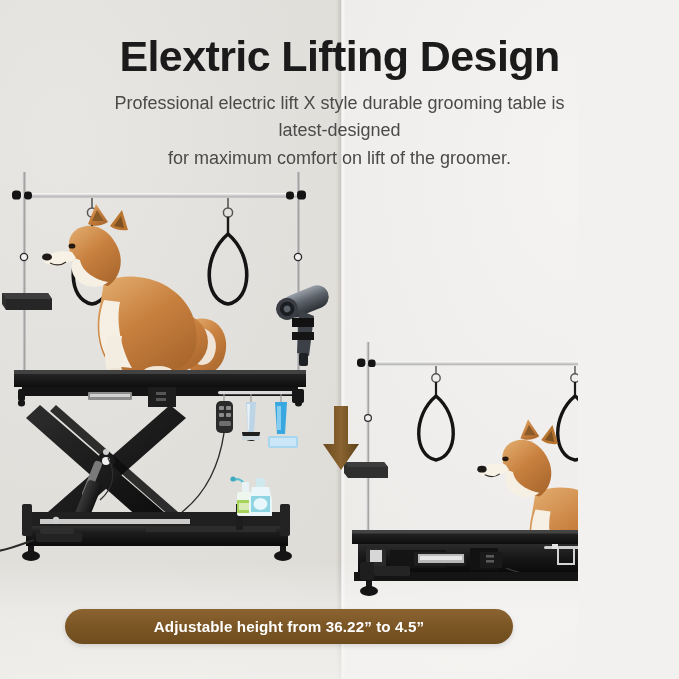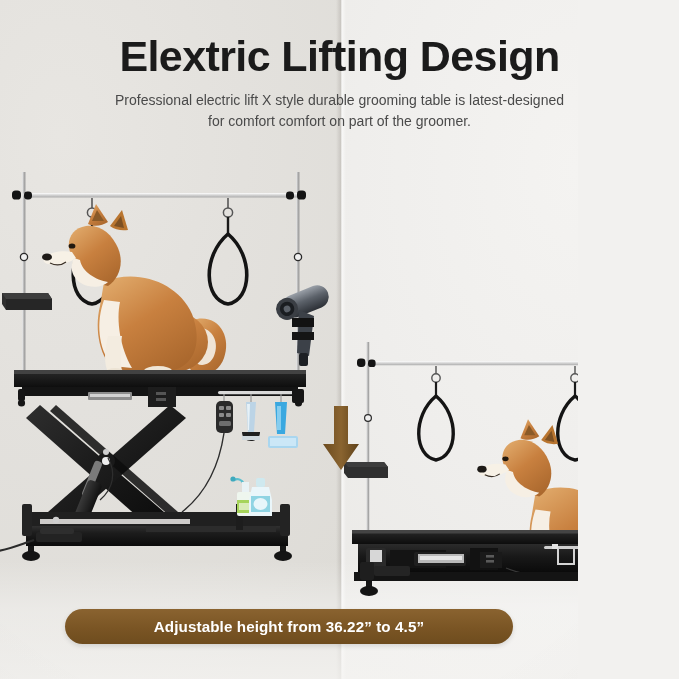--- a/index.html
+++ b/index.html
@@ -38,21 +38,21 @@
 
   
   .header{position:absolute;left:0;top:0;width:679px;z-index:6;text-align:center;}
   .title{
     margin:0;padding-top:34px;
     font-size:43px;line-height:1.06;font-weight:800;letter-spacing:-0.6px;
     color:#1b1b1b;
   }
   .subtitle{
     margin:10px auto 0;width:470px;
-    font-size:14px;line-height:1.55;color:#4a4a4a;font-weight:400;
+    font-size:18px;line-height:1.55;color:#4a4a4a;font-weight:400;
   }
 
   
   .scene{position:absolute;z-index:3;}
   .scene-left{left:-4px;top:160px;width:346px;height:450px;}
   .scene-right{left:330px;top:330px;width:352px;height:280px;}
   .scene svg{display:block;width:100%;height:100%;overflow:visible;}
 
   
   .arrow-wrap{position:absolute;left:318px;top:404px;width:46px;height:70px;z-index:5;}
@@ -79,21 +79,21 @@
   <div class="bg-left"></div>
   <div class="bg-right"></div>
   <div class="bg-seam"></div>
   <div class="bg-floor"></div>
 
   <div class="header">
     <h1 class="title">Elextric Lifting Design</h1>
     <p class="subtitle">
       <span>Professional electric lift X style durable grooming table is latest-designed</span>
       <br>
-      <span>for comfort comfort on part of the groomer.</span>
+      <span>for maximum comfort on lift of the groomer.</span>
     </p>
   </div>
 
   <div class="scene scene-left">
     <svg viewBox="0 0 346 450" xmlns="http://www.w3.org/2000/svg">
       <defs>
         <linearGradient id="metalBar" x1="0" y1="0" x2="0" y2="1">
           <stop offset="0%" stop-color="#ffffff"></stop>
           <stop offset="40%" stop-color="#d9d9d9"></stop>
           <stop offset="100%" stop-color="#a9a9a9"></stop>

